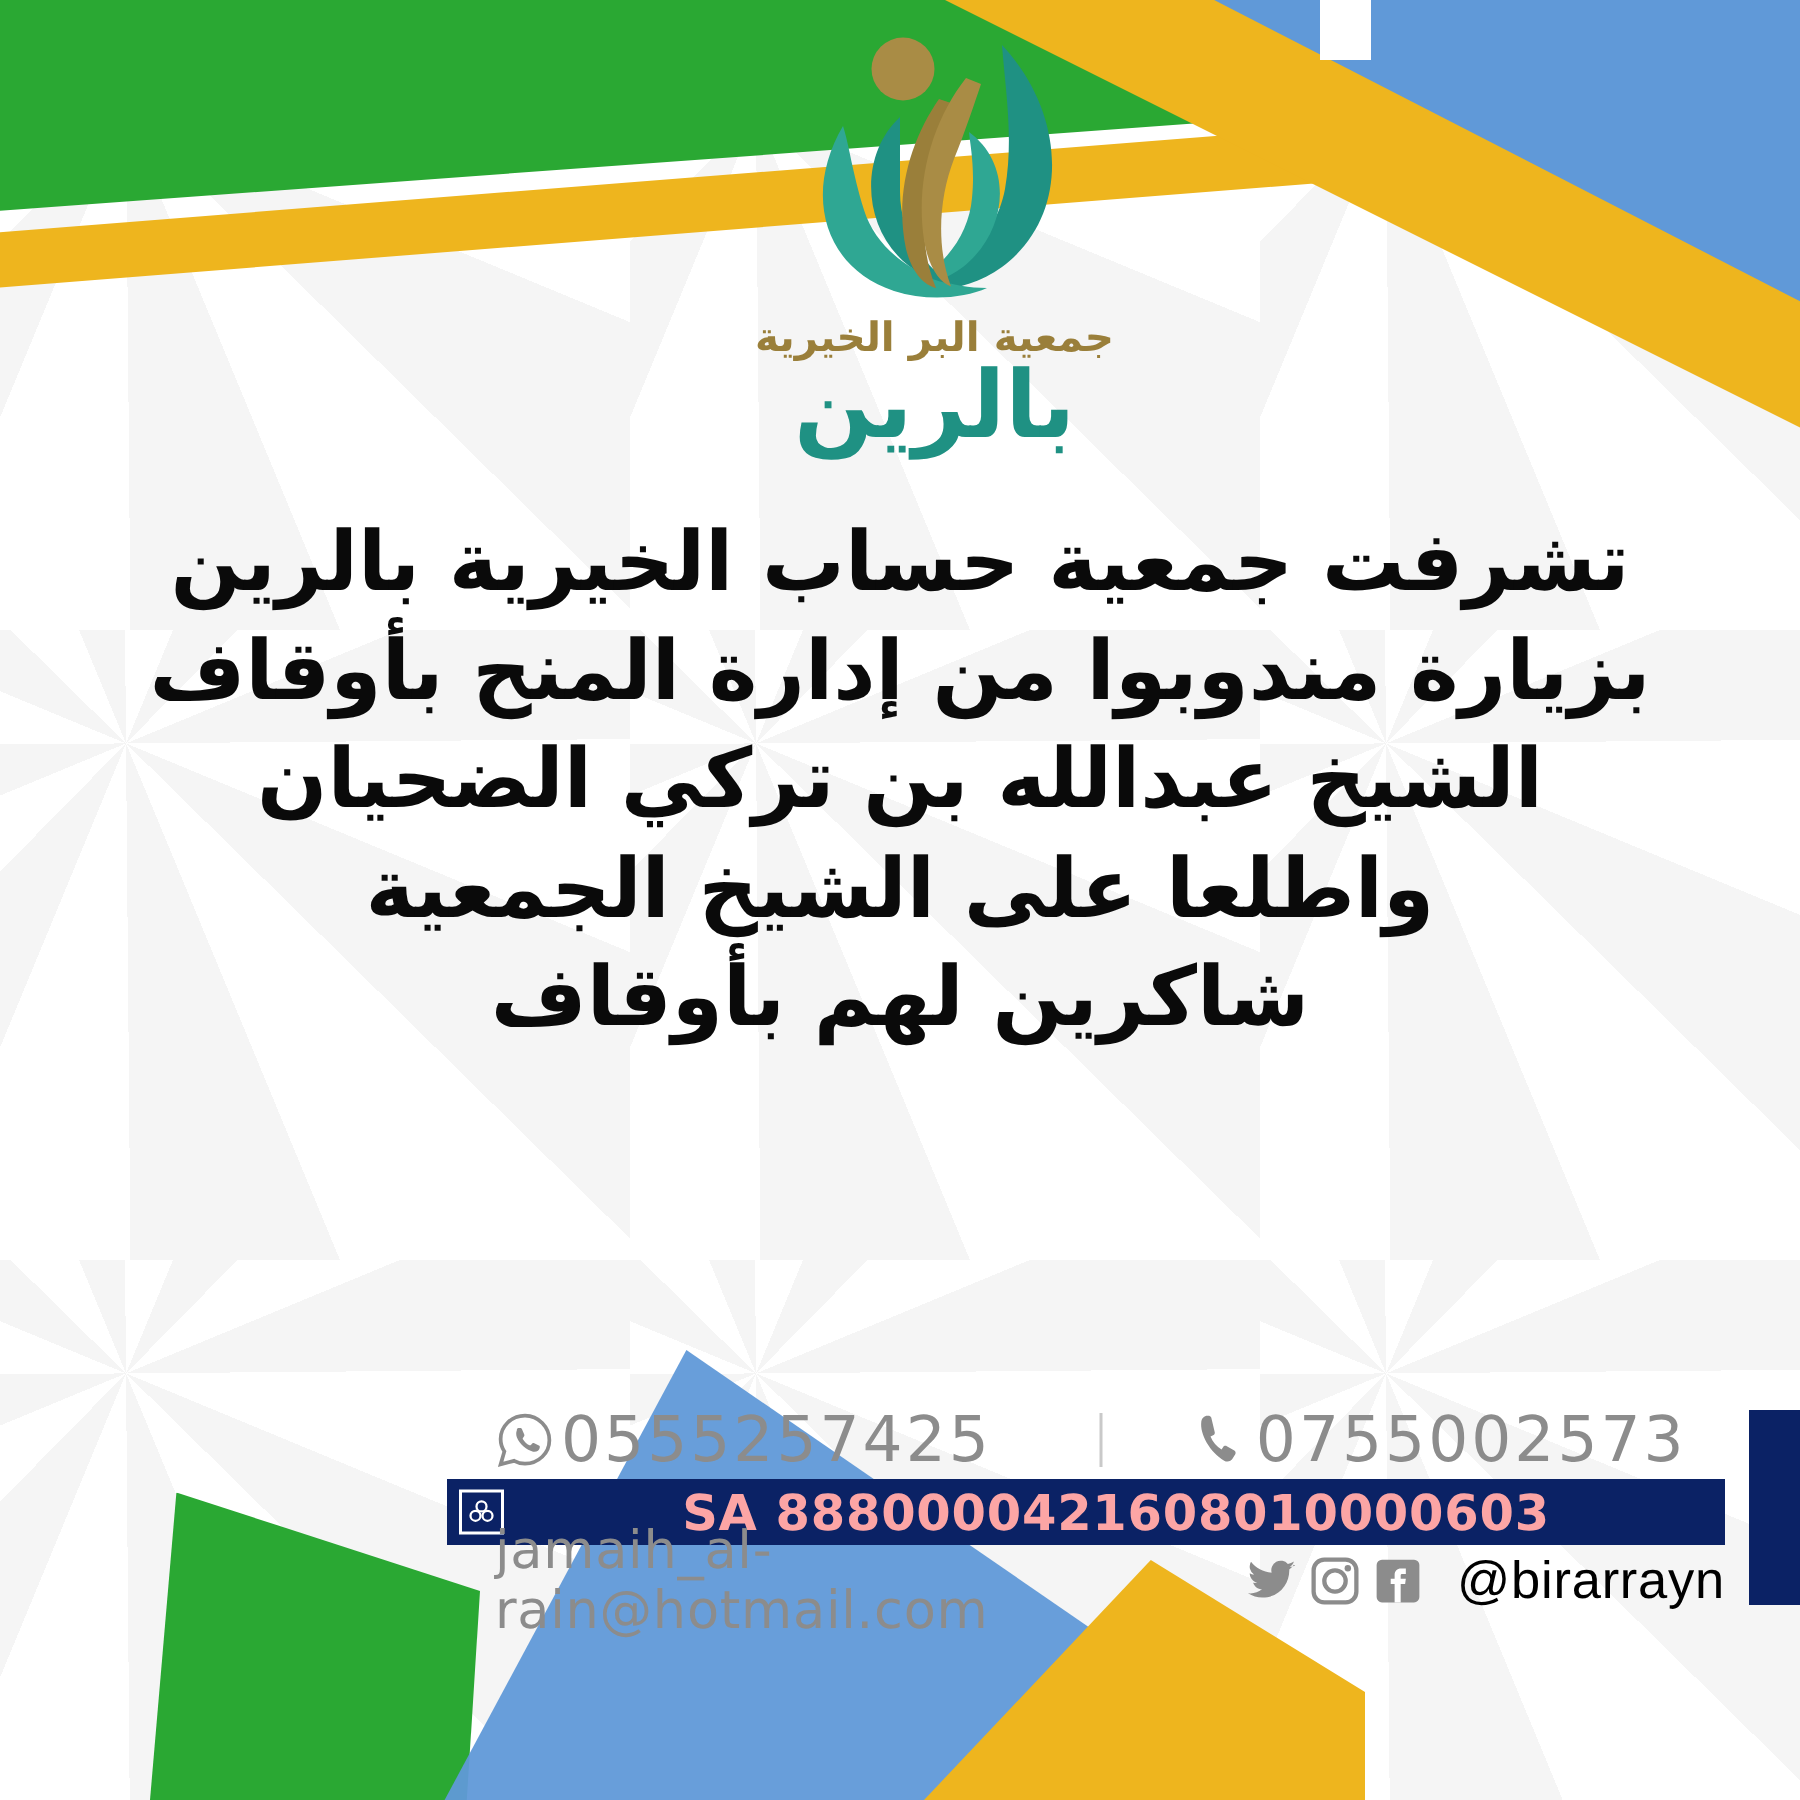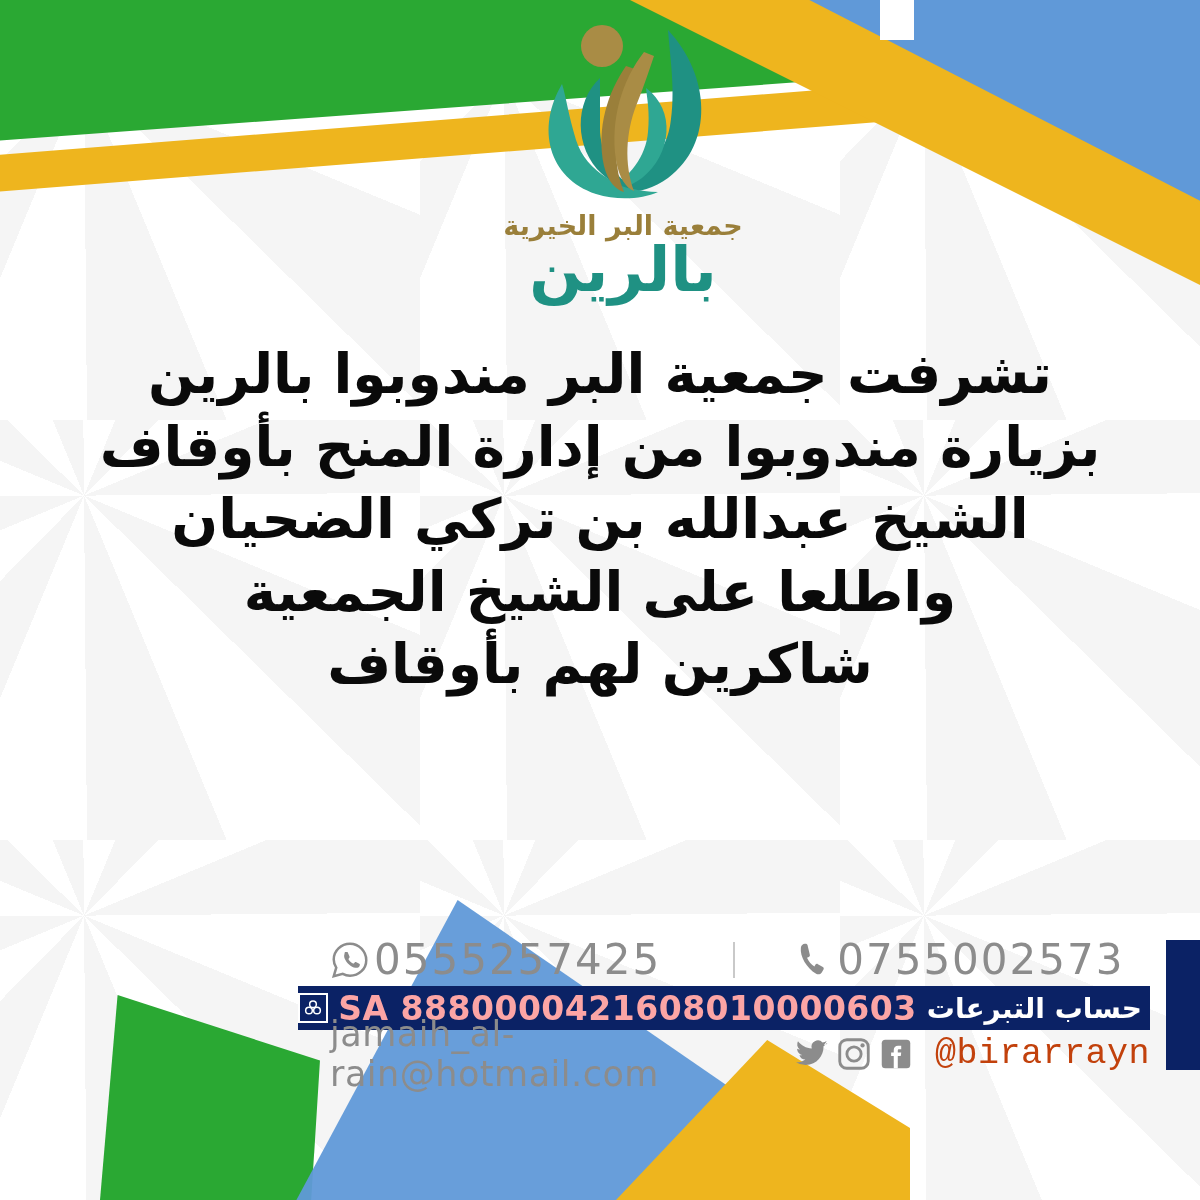--- a/index.html
+++ b/index.html
@@ -125,21 +125,21 @@
   }
   .bank-badge svg{width:20px;height:20px;}
 
   .emailrow{
     position:absolute;left:330px;width:820px;top:100px;height:48px;
     display:flex;align-items:center;justify-content:flex-start;gap:4px;color:#8c8c8c;
   }
   .email{font-size:35px;color:#8c8c8c;font-family:"DejaVu Sans",sans-serif;letter-spacing:.5px;}
   .socials{display:flex;align-items:center;gap:4px;margin:0 16px 0 10px;}
   .socials svg{display:block;}
-  .handle{font-size:35px;color:#c2410c;font-family:Liberation Mono, monospace;letter-spacing:.5px;}
+  .handle{font-size:35px;color:#000000;font-family:Liberation Sans, sans-serif;letter-spacing:.5px;}
 </style>
 </head>
 <body>
 
 <div id="poster">
 
   <div class="watermark"></div>
 
   <div class="top-green"></div>
   <div class="top-green-yellow"></div>
@@ -157,21 +157,21 @@
         <path d="M108 48 C90 74 78 110 86 148 C90 164 98 172 106 174 C96 150 96 122 104 98 C110 80 116 64 120 52 Z" fill="#9a7f3a"></path>
         <path d="M126 34 C104 62 92 102 98 142 C101 160 108 170 116 173 C106 146 108 114 118 88 C126 68 132 50 136 38 Z" fill="#a98c45"></path>
         <circle cx="84" cy="28" r="21" fill="#a98c45"></circle>
       </svg>
     </div>
     <div class="logo-name-ar">جمعية البر الخيرية</div>
     <div class="logo-name-main">بالرين</div>
   </div>
 
   <div class="body-text">
-    <span class="ln">تشرفت جمعية البر مندوبوا بالرين</span>
+    <span class="ln">تشرفت جمعية حساب الخيرية بالرين</span>
     <span class="ln">بزيارة مندوبوا من إدارة المنح بأوقاف</span>
     <span class="ln">الشيخ عبدالله بن تركي الضحيان</span>
     <span class="ln">واطلعا على الشيخ الجمعية</span>
     <span class="ln">شاكرين لهم بأوقاف</span>
   </div>
 
   <div class="bot-green"></div>
   <div class="bot-blue"></div>
   <div class="bot-yellow"></div>
   <div class="right-navy-bar"></div>
@@ -195,21 +195,20 @@
         <span class="ic">
           <svg viewBox="0 0 32 32" aria-hidden="true">
             <path d="M9.5 3c-1.6 0-3 1.4-3.2 3.1C5.4 13 10.9 22.4 18.5 27c1.6 1 3.6.4 4.5-1.1l1.4-2.3c.4-.7.2-1.6-.5-2l-4-2.3c-.7-.4-1.6-.2-2 .5l-.8 1.3c-2.6-1.6-4.7-4.1-5.9-7l1.4-.6c.8-.3 1.1-1.2.8-1.9L11.6 4c-.3-.7-.9-1-1.6-1z" fill="#8c8c8c"></path>
           </svg>
         </span>
         <span>0755002573</span>
       </div>
     </div>
 
     <div class="iban-bar">
-      <span class="iban-label">حساب التبرعات</span>
       <span class="iban-number">SA 8880000421608010000603</span>
       <span class="bank-badge">
         <svg viewBox="0 0 24 24" aria-hidden="true">
           <circle cx="12" cy="7.5" r="4" fill="none" stroke="#ffffff" stroke-width="1.8"></circle>
           <circle cx="7.2" cy="15" r="4" fill="none" stroke="#ffffff" stroke-width="1.8"></circle>
           <circle cx="16.8" cy="15" r="4" fill="none" stroke="#ffffff" stroke-width="1.8"></circle>
         </svg>
       </span>
     </div>
 

